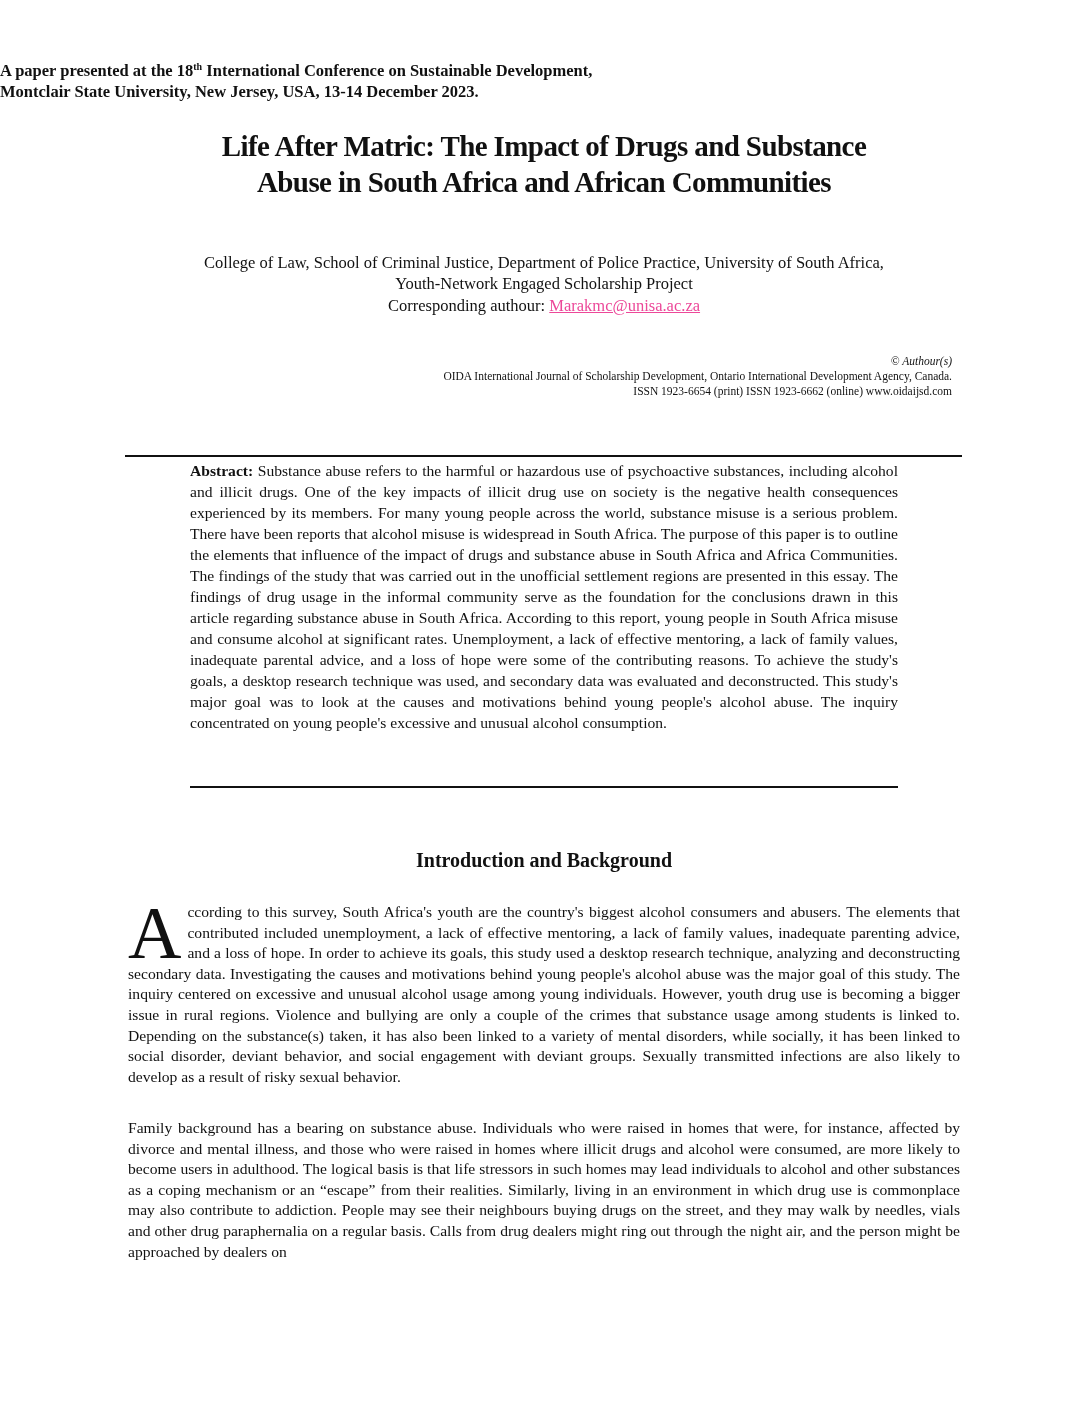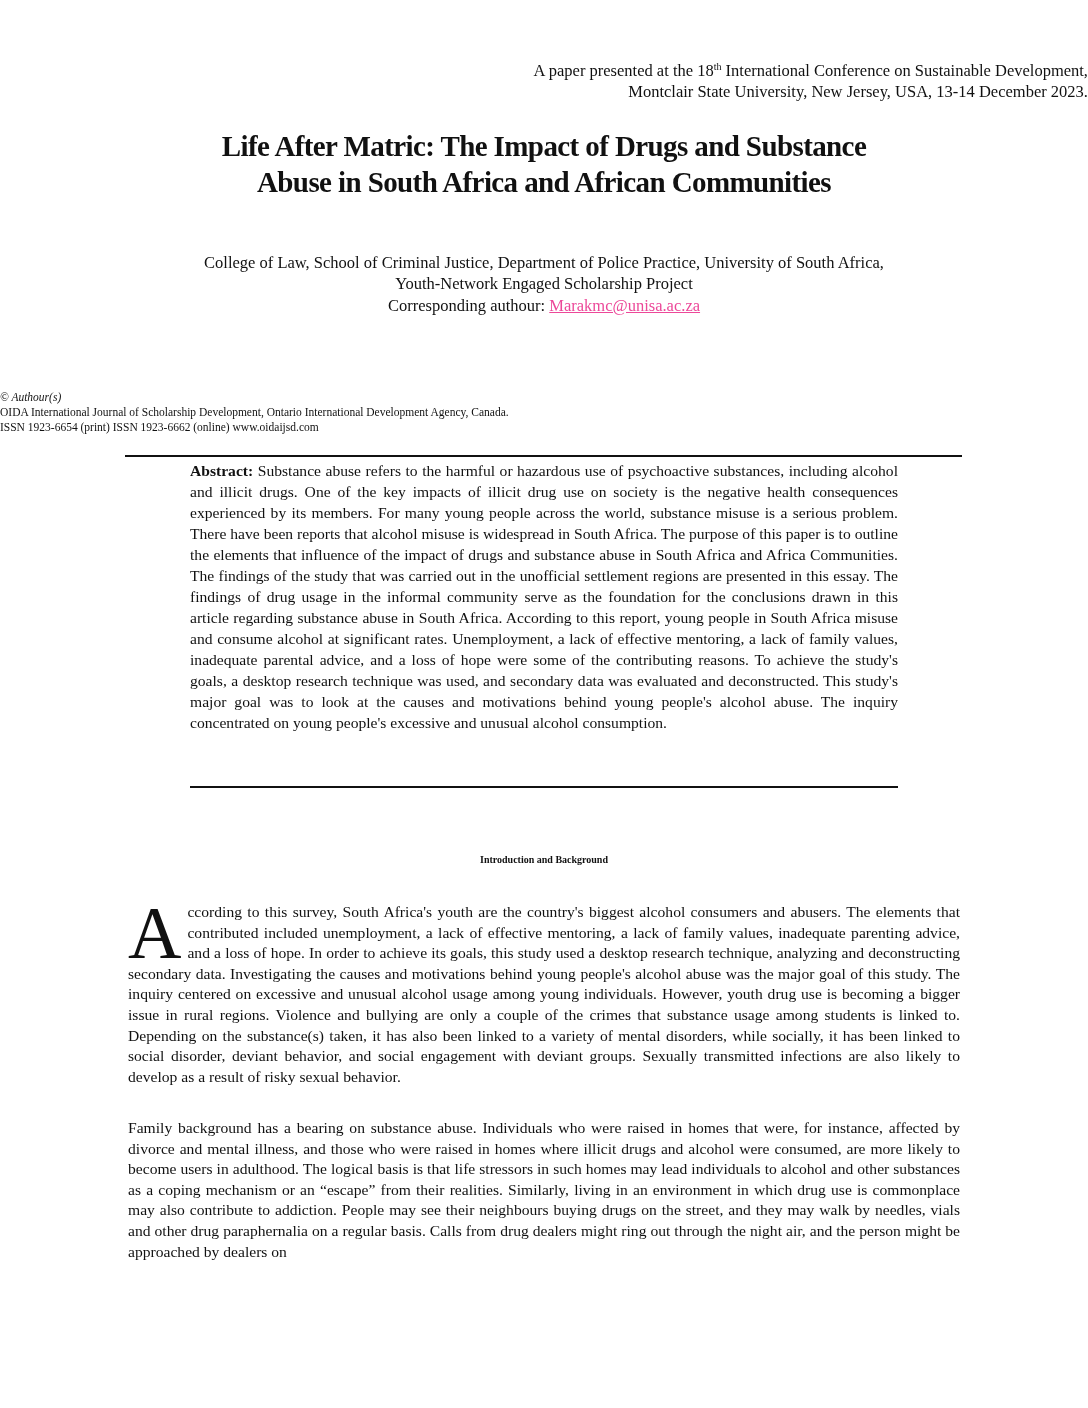--- a/index.html
+++ b/index.html
@@ -3,55 +3,55 @@
 <meta charset="utf-8">
 <style>
   html, body { margin: 0; padding: 0; background: #ffffff; }
   body {
     width: 1088px; height: 1408px; position: relative; overflow: hidden;
     font-family: "Liberation Serif", "DejaVu Serif", serif;
     color: #111111;
   }
   .page { position: absolute; left: 0; top: 0; width: 1088px; height: 1408px; }
   .conf {
-    position: absolute; top: 60px; left: 0; width: 1088px; text-align: right;
-    font-size: 16.5px; line-height: 21px;
+    position: absolute; top: 60px; left: 0; width: 1088px; text-align: left;
+    font-size: 16.5px; line-height: 21px; font-weight: bold;
   }
   .conf sup { font-size: 10px; vertical-align: super; line-height: 0; }
   .title {
     position: absolute; top: 128px; left: 0; width: 1088px; text-align: center;
     font-size: 29px; line-height: 36px; font-weight: bold; letter-spacing: -0.6px;
   }
   .author {
     position: absolute; top: 228px; left: 0; width: 1088px; text-align: center;
     font-size: 19px; font-weight: bold; line-height: 24px;
   }
   .affil {
     position: absolute; top: 252px; left: 0; width: 1088px; text-align: center;
     font-size: 16.5px; line-height: 21.3px;
   }
   .affil a { color: #ec4899; text-decoration: underline; }
   .journal {
-    position: absolute; top: 354px; left: 0; width: 952px; text-align: left;
-    font-size: 11.5px; line-height: 15px; margin-top: 36px;
+    position: absolute; top: 354px; left: 0; width: 952px; text-align: right;
+    font-size: 11.5px; line-height: 15px;
   }
   .journal .copy { font-style: italic; }
   .rule { position: absolute; height: 2px; background: #111; }
   .abstract {
     position: absolute; top: 460px; left: 190px; width: 708px;
     font-size: 15.6px; line-height: 21px; text-align: justify;
   }
   .keywords {
     position: absolute; top: 790px; left: 190px; width: 708px;
     font-size: 15.6px; line-height: 21px; text-align: justify;
   }
   .lbl { font-weight: bold; }
   .section-head {
     position: absolute; top: 850px; left: 0; width: 1088px; text-align: center;
-    font-size: 10px; font-weight: bold; line-height: 20px;
+    font-size: 20px; font-weight: bold; line-height: 20px;
   }
   .body-text {
     position: absolute; left: 128px; width: 832px;
     font-size: 15.6px; line-height: 20.6px; text-align: justify;
   }
   .p1 { top: 902px; }
   .p2 { top: 1118px; }
   .dropcap {
     float: left; font-size: 74px; line-height: 58px; margin: 2px 6px 0 0;
     font-family: "Liberation Serif", "DejaVu Serif", serif;

